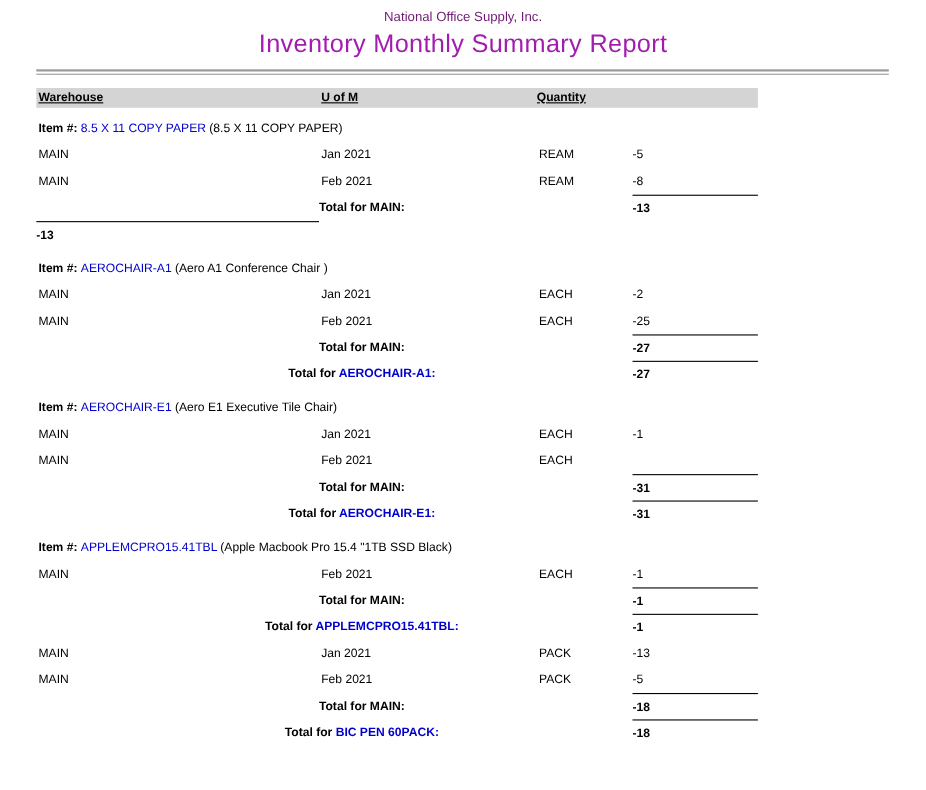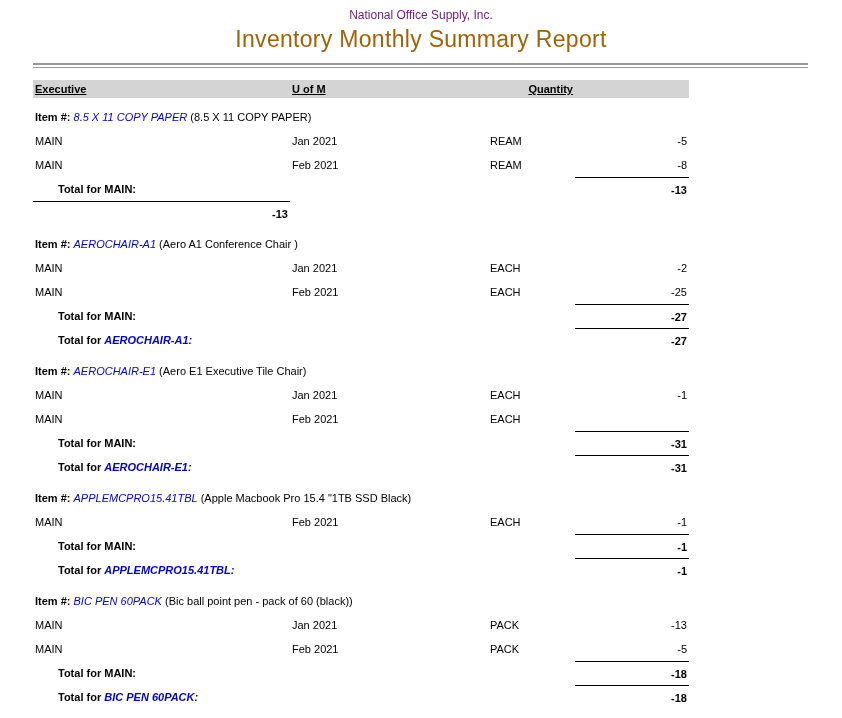--- a/index.html
+++ b/index.html
@@ -14,21 +14,21 @@
   .company {
     text-align: center;
     font-size: 12px;
     padding-top: 8px;
     color: #701a75;
   }
   .title {
     text-align: center;
     font-size: 23px;
     margin-top: 4px;
-    color: #a16207;
+    color: #a21caf;
     letter-spacing: 0.3px;
   }
   .double-rule {
     margin: 10px 34px 12px 33px;
     height: 5px;
     border-top: 2px solid #9a9a9a;
     border-bottom: 1px solid #9a9a9a;
   }
   .table { margin-left: 33px; width: 656px; }
   .grid {
@@ -38,34 +38,34 @@
   .thead {
     background: #d4d4d4;
     font-weight: bold;
     font-size: 11px;
     height: 18px;
     line-height: 14px;
     padding: 2px 0;
   }
   .thead .cell { text-decoration: underline; }
   .cell { padding-left: 2px; white-space: nowrap; overflow: hidden; }
-  .cell.q { text-align: right; padding-right: 2px; padding-left: 0; }
+  .cell.q { padding-right: 2px; padding-left: 0; }
   .row { height: 24px; line-height: 24px; font-size: 11px; }
   .item-header {
     height: 24px; line-height: 24px;
     font-size: 11px;
     margin-top: 7px;
     padding-left: 2px;
     white-space: nowrap;
   }
   .b { font-weight: bold; }
-  .blue { color: #0000cc; font-style: italic; }
+  .blue { color: #0000cc; }
   .total .tlabel {
     grid-column: 1 / 4;
-    text-align: left;
+    text-align: center;
     font-weight: bold;
     transform: translateX(25px);
     white-space: nowrap;
   }
   .tqty {
     border-top: 1px solid #000;
     font-weight: bold;
   }
 </style>
 </head>
@@ -74,21 +74,21 @@
 <div class="page">
 
   <div class="company">National Office Supply, Inc.</div>
 
   <div class="title">Inventory Monthly Summary Report</div>
 
   <div class="double-rule"></div>
 
   <div class="table">
     <div class="grid thead">
-      <div class="cell">Executive</div>
+      <div class="cell">Warehouse</div>
       <div class="cell">U of M</div>
       <div class="cell q">Quantity</div>
     </div>
 
     <div id="groups">
         <div class="group">
           <div class="item-header"><span class="b">Item #: </span><span class="blue">8.5 X 11 COPY PAPER</span><span> (8.5 X 11 COPY PAPER)</span></div>
           <div class="grid row">
             <div class="cell">MAIN</div>
             <div class="cell">Jan 2021</div>
@@ -165,21 +165,20 @@
           <div class="grid row total">
             <div class="tlabel">Total for MAIN:</div>
             <div class="cell q tqty">-1</div>
           </div>
           <div class="grid row total">
             <div class="tlabel"><span>Total for </span><span class="blue">APPLEMCPRO15.41TBL:</span></div>
             <div class="cell q tqty">-1</div>
           </div>
         </div>
         <div class="group">
-          <div class="item-header"><span class="b">Item #: </span><span class="blue">BIC PEN 60PACK</span><span> (Bic ball point pen - pack of 60 (black))</span></div>
           <div class="grid row">
             <div class="cell">MAIN</div>
             <div class="cell">Jan 2021</div>
             <div class="cell">PACK</div>
             <div class="cell q">-13</div>
           </div>
           <div class="grid row">
             <div class="cell">MAIN</div>
             <div class="cell">Feb 2021</div>
             <div class="cell">PACK</div>

